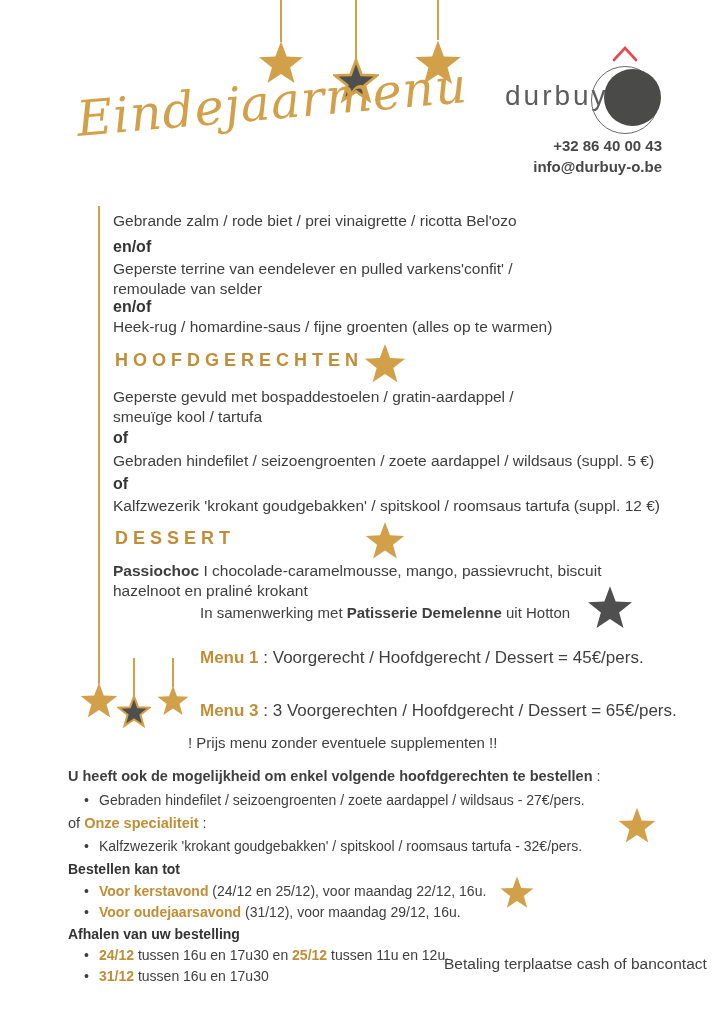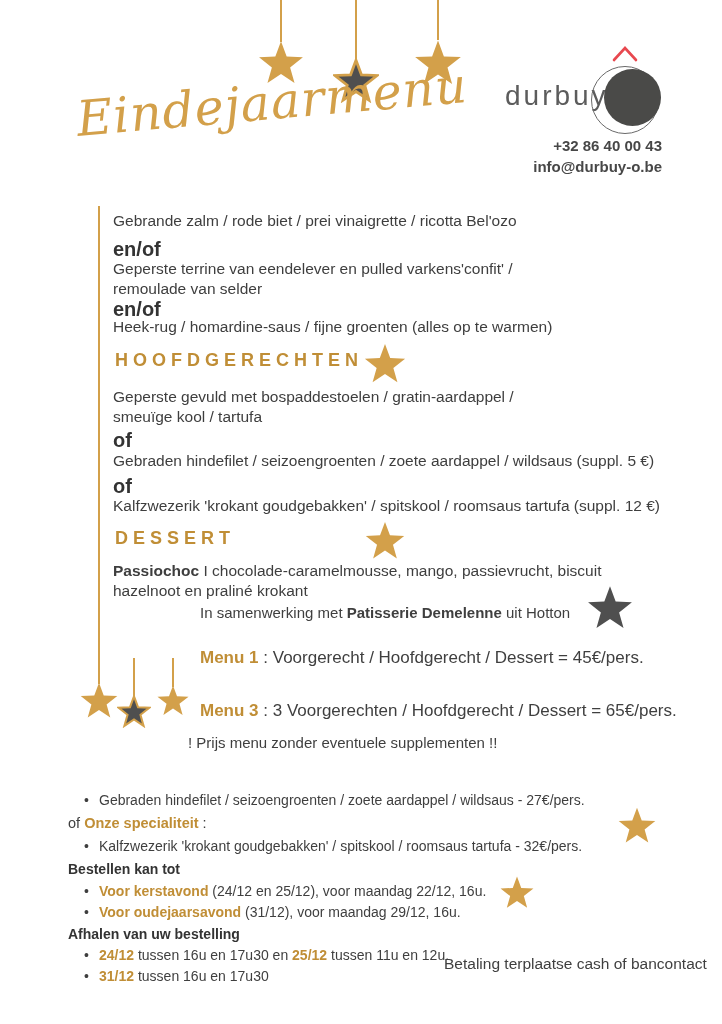--- a/index.html
+++ b/index.html
@@ -25,21 +25,21 @@
     position:absolute;left:505px;top:80px;
     font-size:28px;letter-spacing:3px;color:#5C5C5C;white-space:nowrap;
   }
   .logo-ring{position:absolute;left:591px;top:66px;width:68px;height:68px;border:1.5px solid #6A6A6A;border-radius:50%;}
   .logo-disc{position:absolute;left:604px;top:69px;width:57px;height:57px;background:#4A4A48;border-radius:50%;}
   .contact{position:absolute;right:60px;text-align:right;font-size:15px;color:#474747;white-space:nowrap;font-weight:bold;}
   .sec-head{position:absolute;color:var(--gold);font-weight:700;font-size:18px;letter-spacing:5px;white-space:nowrap;}
   .vline{position:absolute;left:98px;top:206px;width:2px;height:478px;background:var(--gold-star);}
   .line{position:absolute;left:113px;font-size:15.5px;white-space:nowrap;color:#3E3E3E;}
   .line2{line-height:20px;}
-  .conn{position:absolute;left:113px;font-size:20px;font-weight:700;color:#333;white-space:nowrap;}
+  .conn{position:absolute;left:113px;font-size:16px;font-weight:700;color:#333;white-space:nowrap;}
   .b{font-weight:700;}
   .gold{color:var(--gold);font-weight:700;}
   .partner{position:absolute;left:200px;top:604px;font-size:15px;white-space:nowrap;}
   .menu-row{position:absolute;left:200px;font-size:17px;white-space:nowrap;}
   .menu-label{color:var(--gold);font-weight:700;}
   .note{position:absolute;left:188px;top:734px;font-size:15px;white-space:nowrap;}
   .sm-head{position:absolute;left:68px;font-weight:700;font-size:14px;white-space:nowrap;color:#333;}
   .sm-line{position:absolute;left:68px;font-size:14.5px;white-space:nowrap;}
   .bullet-row{position:absolute;left:84px;font-size:14px;white-space:nowrap;}
   .bullet-row .dot{display:inline-block;width:15px;color:#3E3E3E;}
@@ -136,20 +136,23 @@
     </svg>
 
   <div class="menu-row" style="top:648px">
     <span class="menu-label">Menu 1</span><span> : Voorgerecht / Hoofdgerecht / Dessert  = 45€/pers.</span>
   </div>
   <div class="menu-row" style="top:701px">
     <span class="menu-label">Menu 3</span><span> : 3 Voorgerechten / Hoofdgerecht / Dessert = 65€/pers.</span>
   </div>
   <div class="note">! Prijs menu zonder eventuele supplementen !!</div>
 
+  <div class="sm-line" style="top:768px">
+    <span class="b">U heeft ook de mogelijkheid om enkel volgende hoofdgerechten te bestellen</span><span> :</span>
+  </div>
   <div class="bullet-row" style="top:792px">
     <span class="dot">•</span><span>Gebraden hindefilet / seizoengroenten / zoete aardappel / wildsaus - 27€/pers.</span>
   </div>
   <div class="sm-line" style="top:815px">
     <span>of </span><span class="gold">Onze specialiteit</span><span> :</span>
   </div>
   <div class="bullet-row" style="top:838px">
     <span class="dot">•</span><span>Kalfzwezerik 'krokant goudgebakken' / spitskool / roomsaus tartufa - 32€/pers.</span>
   </div>
   <svg class="star" style="left:617px;top:805px" width="40" height="40" viewBox="0 0 100 100">

